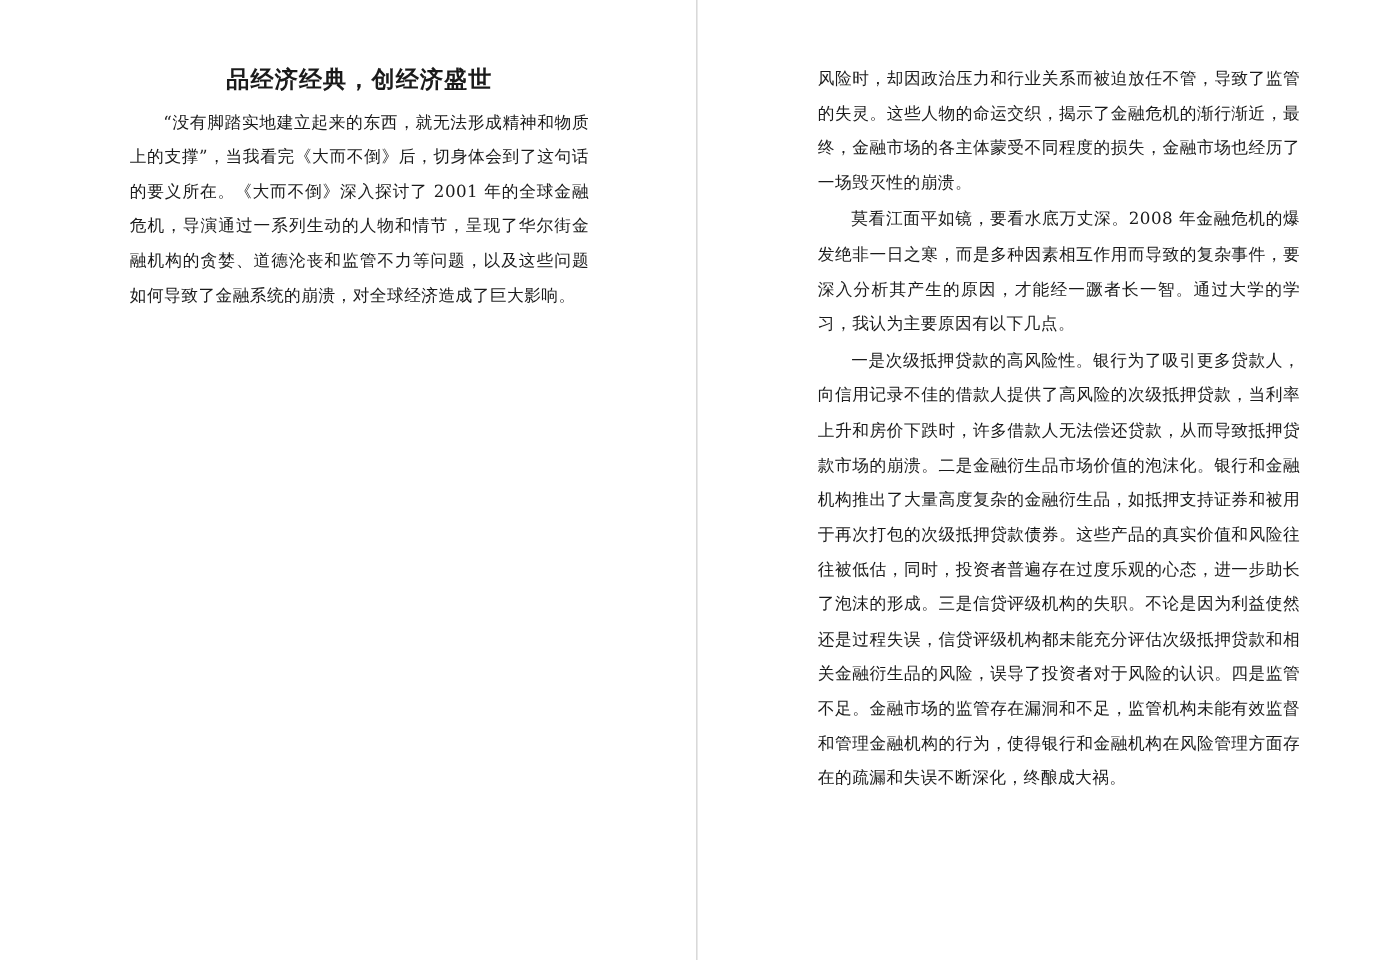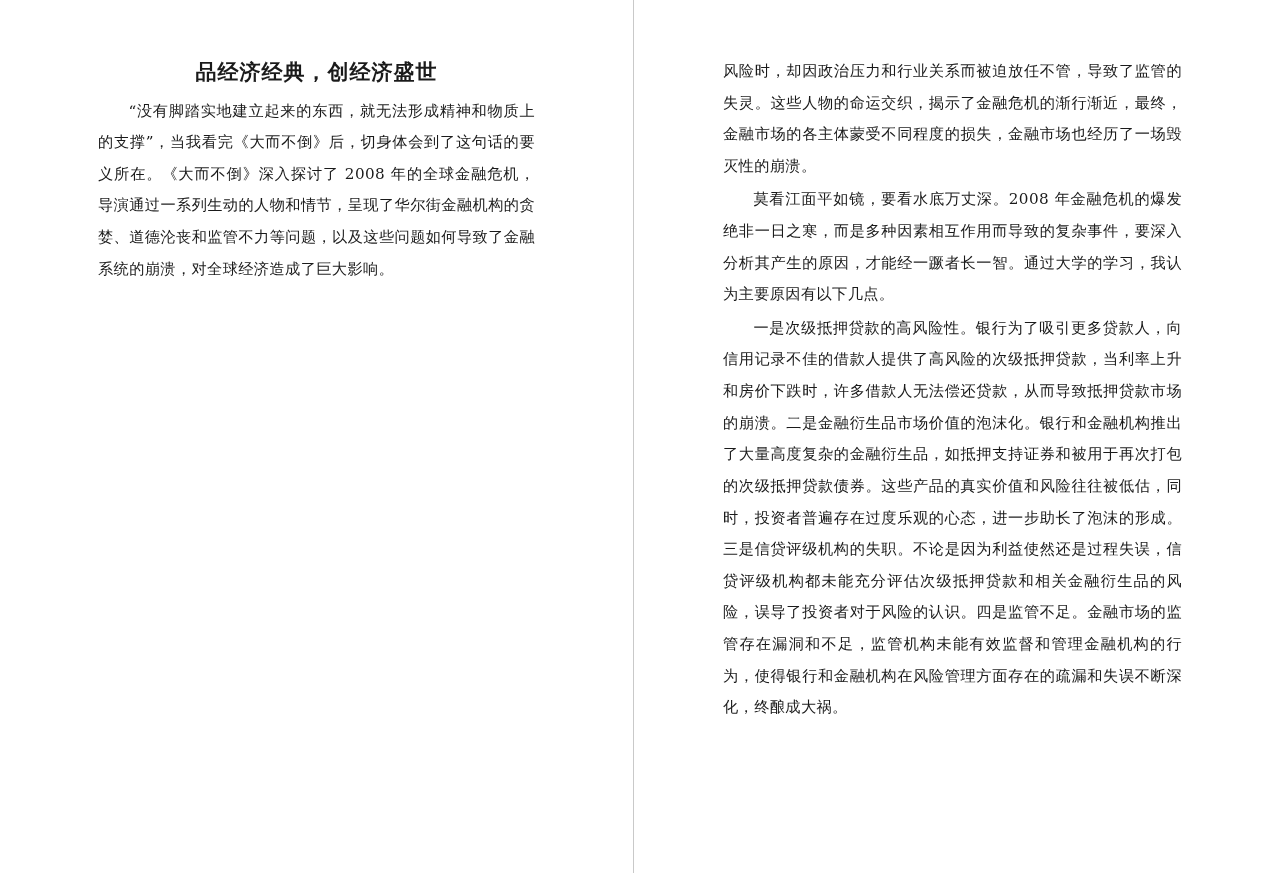--- a/index.html
+++ b/index.html
@@ -25,20 +25,21 @@
     position: absolute;
     left: 633px;
     top: 0;
     width: 1px;
     height: 873px;
     background: #c9c9c9;
   }
   .page {
     box-sizing: border-box;
     height: 648px;
+    margin-left: 20px;
   }
   .page-left {
     width: 633px;
     padding: 56px 98px 0 98px;
   }
   .page-right {
     width: 635px;
     padding: 56px 86px 16px 90px;
   }
   .doc-title {
@@ -64,21 +65,21 @@
     text-indent: 0;
   }
 </style>
 </head>
 <body>
 
 <div class="spread">
 
   <div class="page page-left">
     <h1 class="doc-title">品经济经典，创经济盛世</h1>
-    <p class="para">“没有脚踏实地建立起来的东西，就无法形成精神和物质上的支撑”，当我看完《大而不倒》后，切身体会到了这句话的要义所在。《大而不倒》深入探讨了 2008 年的全球金融危机，导演通过一系列生动的人物和情节，呈现了华尔街金融机构的贪婪、道德沦丧和监管不力等问题，以及这些问题如何导致了金融系统的崩溃，对全球经济造成了巨大影响。</p>
+    <p class="para">“没有脚踏实地建立起来的东西，就无法形成精神和物质上的支撑”，当我看完《大而不倒》后，切身体会到了这句话的要义所在。《大而不倒》深入探讨了 2001 年的全球金融危机，导演通过一系列生动的人物和情节，呈现了华尔街金融机构的贪婪、道德沦丧和监管不力等问题，以及这些问题如何导致了金融系统的崩溃，对全球经济造成了巨大影响。</p>
   </div>
 
   <div class="gutter"></div>
 
   <div class="page page-right">
     <p class="para">风险时，却因政治压力和行业关系而被迫放任不管，导致了监管的失灵。这些人物的命运交织，揭示了金融危机的渐行渐近，最终，金融市场的各主体蒙受不同程度的损失，金融市场也经历了一场毁灭性的崩溃。</p>
     <p class="para">莫看江面平如镜，要看水底万丈深。2008 年金融危机的爆发绝非一日之寒，而是多种因素相互作用而导致的复杂事件，要深入分析其产生的原因，才能经一蹶者长一智。通过大学的学习，我认为主要原因有以下几点。</p>
     <p class="para">一是次级抵押贷款的高风险性。银行为了吸引更多贷款人，向信用记录不佳的借款人提供了高风险的次级抵押贷款，当利率上升和房价下跌时，许多借款人无法偿还贷款，从而导致抵押贷款市场的崩溃。二是金融衍生品市场价值的泡沫化。银行和金融机构推出了大量高度复杂的金融衍生品，如抵押支持证券和被用于再次打包的次级抵押贷款债券。这些产品的真实价值和风险往往被低估，同时，投资者普遍存在过度乐观的心态，进一步助长了泡沫的形成。三是信贷评级机构的失职。不论是因为利益使然还是过程失误，信贷评级机构都未能充分评估次级抵押贷款和相关金融衍生品的风险，误导了投资者对于风险的认识。四是监管不足。金融市场的监管存在漏洞和不足，监管机构未能有效监督和管理金融机构的行为，使得银行和金融机构在风险管理方面存在的疏漏和失误不断深化，终酿成大祸。</p>
   </div>
 

